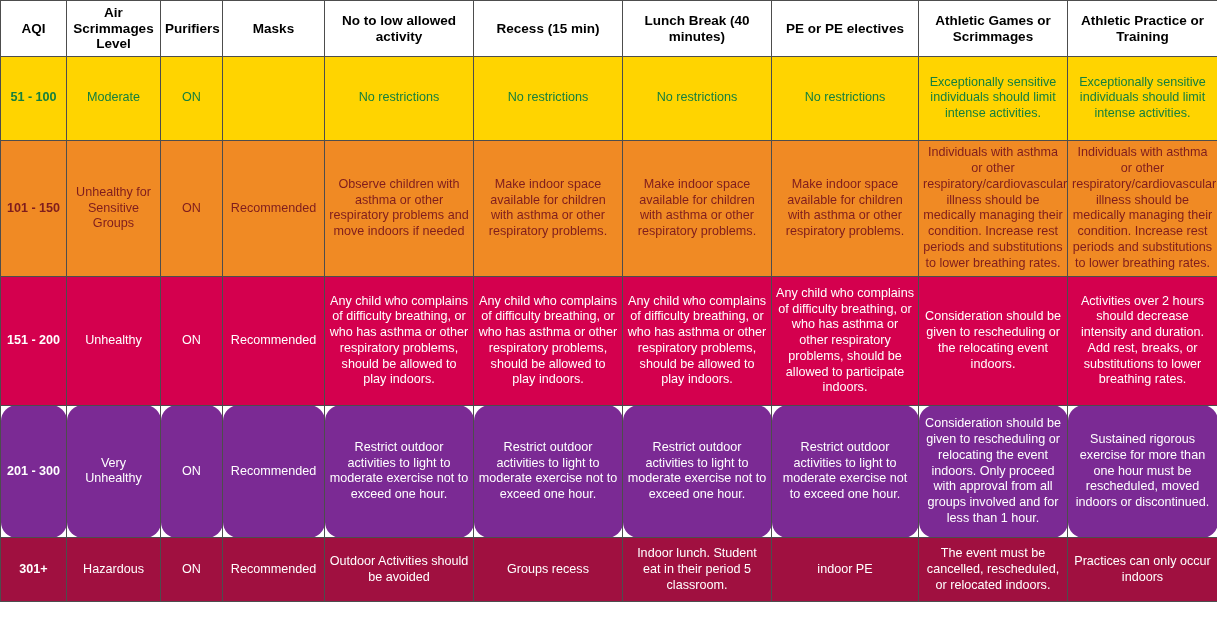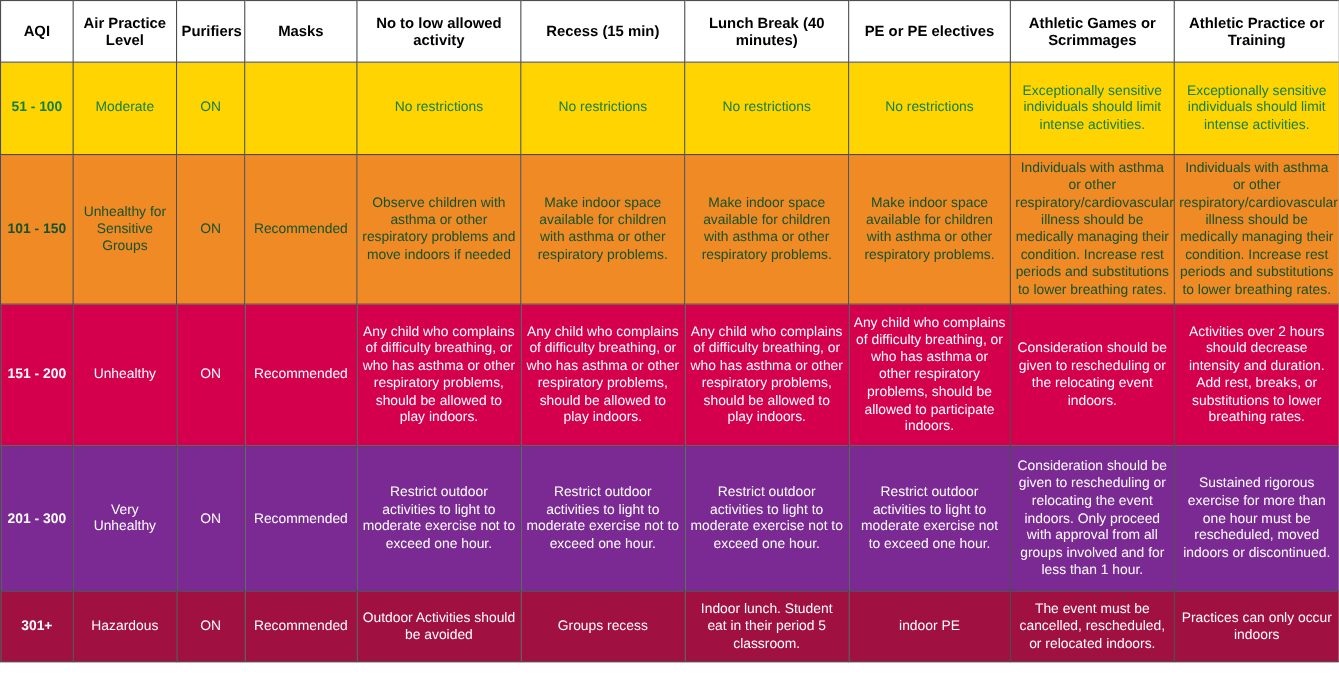--- a/index.html
+++ b/index.html
@@ -53,30 +53,30 @@
     font-size: 12.6px;
     line-height: 1.25;
   }
   td.aqi-cell {
     font-weight: bold;
     font-size: 12.6px;
   }
   
   tr.band-good    td { background: #00a878; color: #ffffff; }
   tr.band-mod     td { background: #ffd400; color: #15803d; }
-  tr.band-usg     td { background: #f08a24; color: #14532d; }
+  tr.band-usg     td { background: #f08a24; color: #7f1d1d; }
   tr.band-unh     td { background: #d4004e; color: #ffffff; }
   tr.band-vunh    td { background: #7b2a94; color: #ffffff; }
   tr.band-haz     td { background: #a01040; color: #ffffff; }
 
   tr.band-good td { height: 28px; }
   tr.band-mod  td { height: 80px; }
   tr.band-usg  td { height: 130px; }
   tr.band-unh  td { height: 123px; }
-  tr.band-vunh td { height: 127px; }
+  tr.band-vunh td { height: 127px; border-radius: 16px; }
   tr.band-haz  td { height: 61px; }
 
   .empty { font-size: 0; }
 </style>
 </head>
 <body>
 
 <table class="aqi">
   <colgroup>
     <col class="c-aqi">
@@ -86,21 +86,21 @@
     <col class="c-noexert">
       <col class="c-recess">
       <col class="c-lunch">
       <col class="c-pe">
     <col class="c-games">
       <col class="c-practice">
   </colgroup>
   <thead>
     <tr>
       <th class="aqi-head">AQI</th>
-      <th>Air Practice Level</th>
+      <th>Air Scrimmages Level</th>
       <th>Purifiers</th>
       <th>Masks</th>
       <th>No to low allowed activity</th>
       <th>Recess (15 min)</th>
       <th>Lunch Break (40 minutes)</th>
       <th>PE or PE electives</th>
       <th>Athletic Games or Scrimmages</th>
       <th>Athletic Practice or Training</th>
     </tr>
   </thead>

